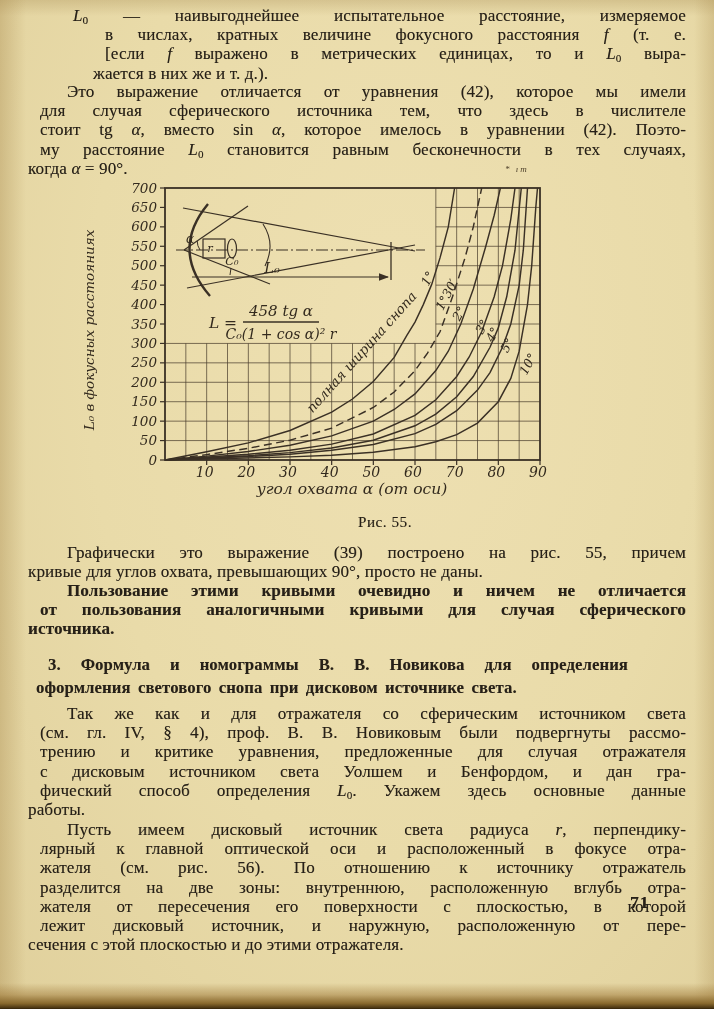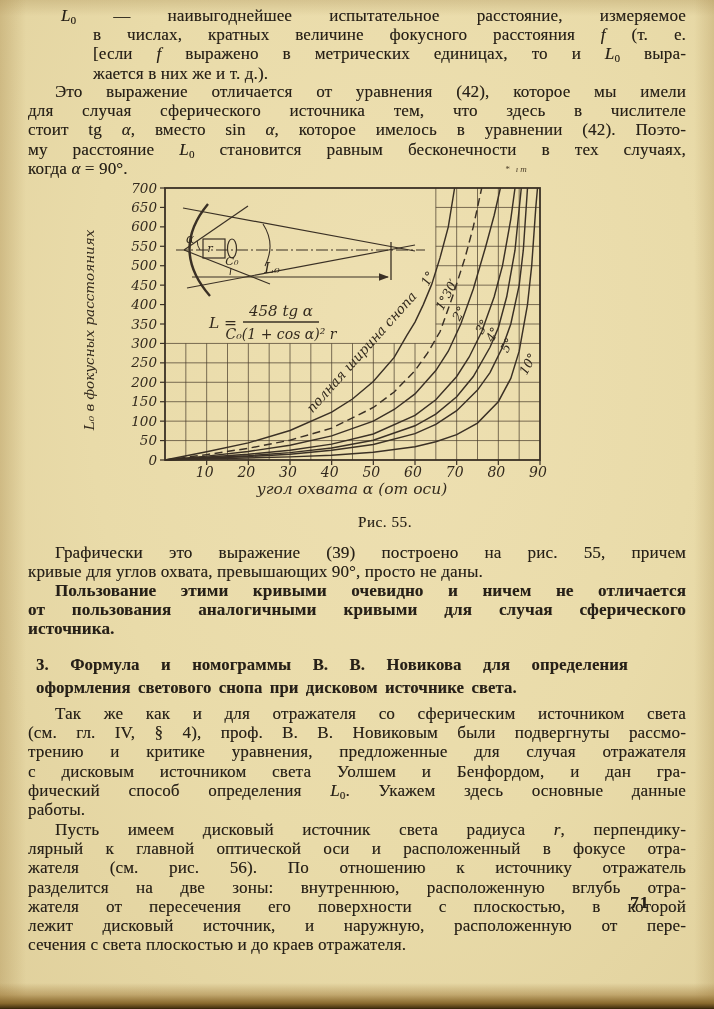--- a/index.html
+++ b/index.html
@@ -9,21 +9,21 @@
       linear-gradient(90deg, rgba(170,140,80,.38) 0px, rgba(170,140,80,0) 26px),
       linear-gradient(270deg, rgba(170,140,80,.30) 0px, rgba(170,140,80,0) 20px),
       linear-gradient(180deg, rgba(150,120,60,.25) 0px, rgba(150,120,60,0) 16px),
       radial-gradient(ellipse at 55% 35%, #eee0b2 0%, #e9dba9 55%, #e0d09c 100%);
     color:#262018;}
   .bottom-edge{position:absolute;left:0;bottom:0;width:714px;height:26px;
     background:linear-gradient(180deg, rgba(120,90,40,0) 0%, rgba(150,110,45,.45) 45%, #8a6a2e 78%, #4a3512 96%, #2e2008 100%);}
   .block{position:absolute;left:28px;width:658px;font-size:17px;line-height:19.2px;
     letter-spacing:.15px;text-shadow:.3px .4px .2px rgba(40,30,14,.38);}
   .line{display:block;}
-  .line.jl{text-align:justify;text-align-last:justify;}
+  .line.jl{text-align:justify;text-align-last:justify;margin-left:12px;}
   .line.last{text-align:right;text-align-last:left;}
   .hang .line{padding-left:65px;}
   .hang .line:first-child{padding-left:33px;}
   .para .line:first-child{text-indent:27px;}
   .b0{top:6px;}
   .b1{top:82px;}
   .b2{top:543px;}
   .b3{top:581px;font-weight:bold;}
   .b4{top:654px;left:36px;width:592px;font-weight:bold;line-height:22.5px;font-size:16.6px;}
   .b4 .line:first-child{text-indent:0;}
@@ -81,21 +81,21 @@
         <div class="line jl">фический способ определения <i>L</i><sub>0</sub>. Укажем здесь основные данные</div>
         <div class="line last">работы.</div>
       </div>
       <div class="block para b6">
         <div class="line jl">Пусть имеем дисковый источник света радиуса <i>r</i>, перпендику-</div>
         <div class="line jl">лярный к главной оптической оси и расположенный в фокусе отра-</div>
         <div class="line jl">жателя (см. рис. 56). По отношению к источнику отражатель</div>
         <div class="line jl">разделится на две зоны:  внутреннюю, расположенную вглубь отра-</div>
         <div class="line jl">жателя от пересечения его поверхности с плоскостью, в которой</div>
         <div class="line jl">лежит дисковый источник, и наружную, расположенную от пере-</div>
-        <div class="line last">сечения с света плоскостью и до краев отражателя.</div>
+        <div class="line last">сечения с этой плоскостью и до этими отражателя.</div>
       </div>
     </div>
 
   <div class="figure">
     <svg id="chart" width="520" height="332" viewBox="0 0 520 332">
         <g>
           <line x1="85" y1="260.57145" x2="460.0003" y2="260.57145" stroke="rgba(74,62,45,.8)" stroke-width="0.9"></line>
           <line x1="85" y1="241.1429" x2="460.0003" y2="241.1429" stroke="rgba(74,62,45,.8)" stroke-width="0.9"></line>
           <line x1="85" y1="221.71435" x2="460.0003" y2="221.71435" stroke="rgba(74,62,45,.8)" stroke-width="0.9"></line>
           <line x1="85" y1="202.2858" x2="460.0003" y2="202.2858" stroke="rgba(74,62,45,.8)" stroke-width="0.9"></line>

